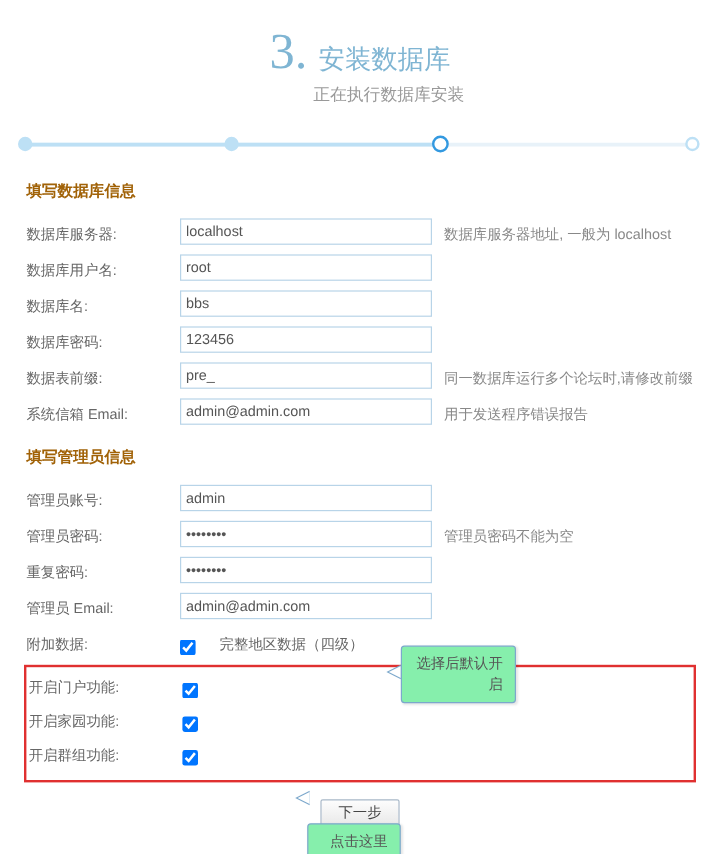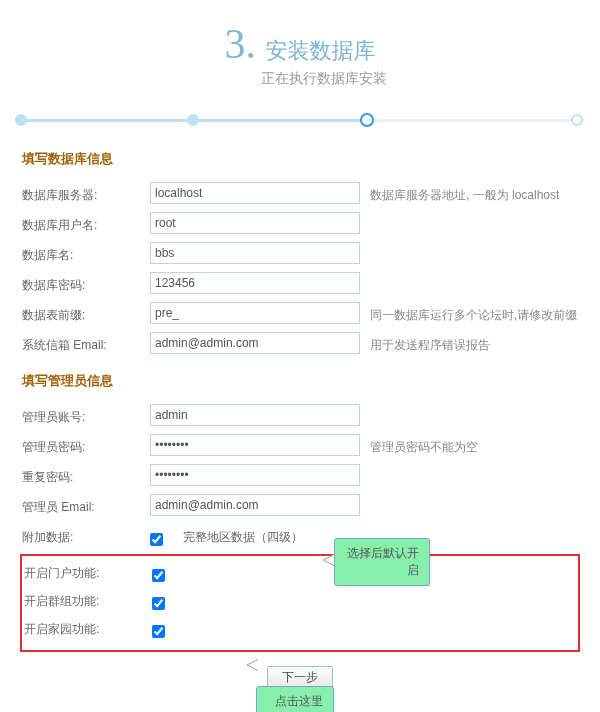--- a/index.html
+++ b/index.html
@@ -115,25 +115,25 @@
       <span style="margin-left:20px">完整地区数据（四级）</span>
     </div>
   </div>
 
   <div class="red-box" id="feat-rows">
       <div class="row">
         <span class="lbl">开启门户功能:</span>
         <input type="checkbox" class="cb" checked="" style="">
       </div>
       <div class="row">
-        <span class="lbl">开启群组功能:</span>
+        <span class="lbl">开启家园功能:</span>
         <input type="checkbox" class="cb" checked="" style="">
       </div>
       <div class="row">
-        <span class="lbl">开启家园功能:</span>
+        <span class="lbl">开启群组功能:</span>
         <input type="checkbox" class="cb" checked="" style="">
       </div>
     </div>
 
   <div class="tail t1"></div>
   <div class="callout c1">选择后默认开启</div>
 
   <div class="btn-row">
     <span class="btn">下一步</span>
   </div>

